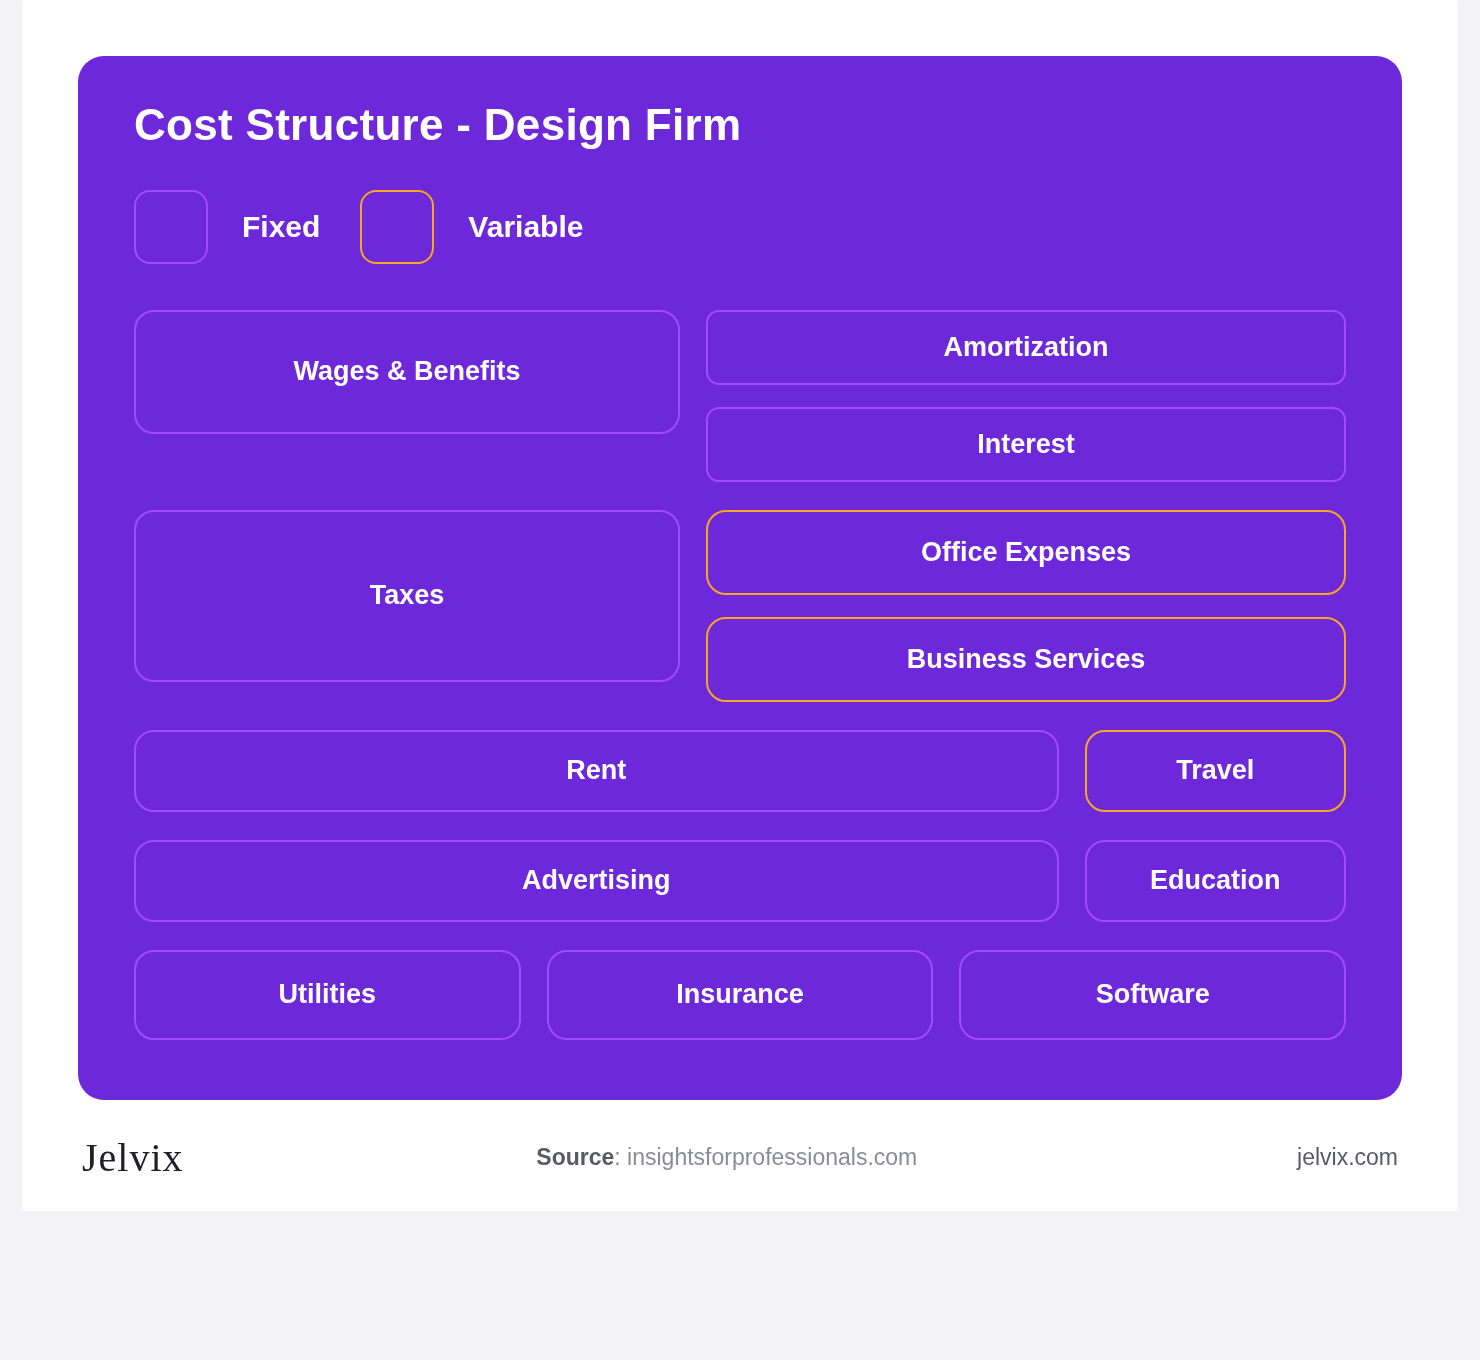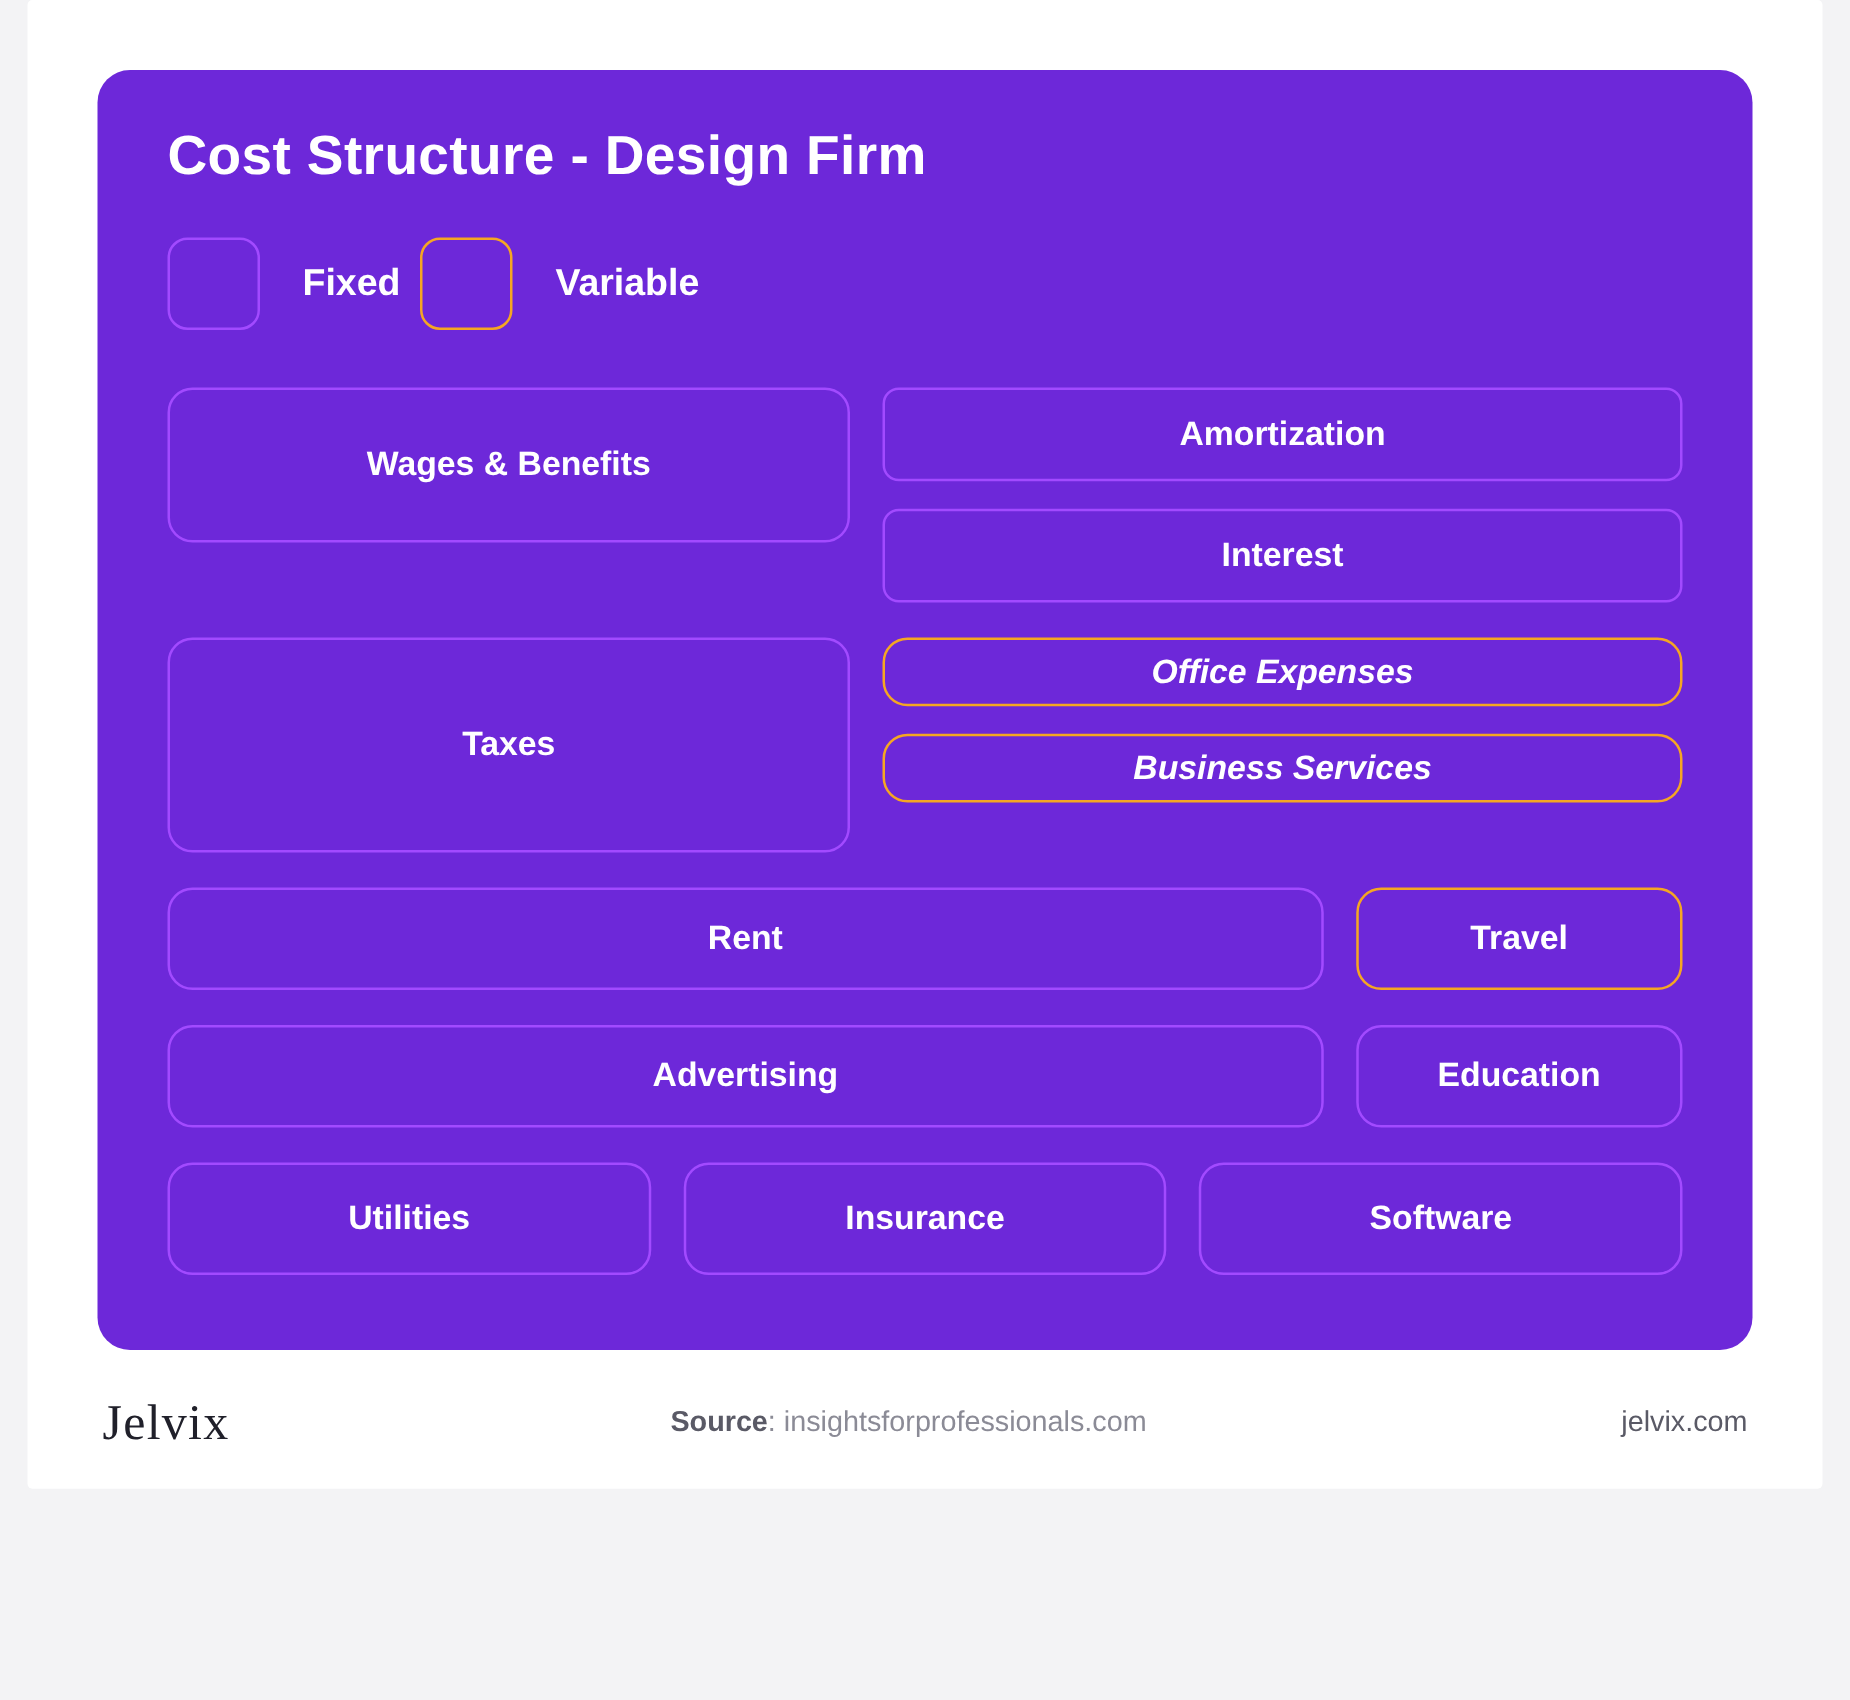--- a/index.html
+++ b/index.html
@@ -32,21 +32,21 @@
     gap: 36px;
   }
   .title {
     font-size: 44px;
     font-weight: 800;
     letter-spacing: 0.3px;
   }
   .legend {
     display: flex;
     align-items: center;
-    gap: 16px;
+    gap: 40px;
     margin-top: 4px;
     margin-bottom: 10px;
   }
   .legend-item {
     display: flex;
     align-items: center;
     gap: 34px;
   }
   .swatch {
     width: 74px;
@@ -102,21 +102,21 @@
   }
   .row-top .right-col .box { height: 75px; border-radius: 13px; }
 
   .row-mid .left-bigbox {
     flex: 1 1 46%;
     height: 172px;
   }
   .row-mid .right-col {
     flex: 1 1 54%;
   }
-  .row-mid .right-col .box { height: 55px; font-style: italic; }
+  .row-mid .right-col .box { height: 85px; }
 
   .row-rent .rent-box { flex: 1 1 78%; height: 82px; }
   .row-rent .travel-box { flex: 1 1 22%; height: 82px; }
 
   .row-adv .adv-box { flex: 1 1 78%; height: 82px; }
   .row-adv .edu-box { flex: 1 1 22%; height: 82px; }
 
   .row-quads .box { flex: 1 1 25%; height: 90px; }
 
   .footer {

